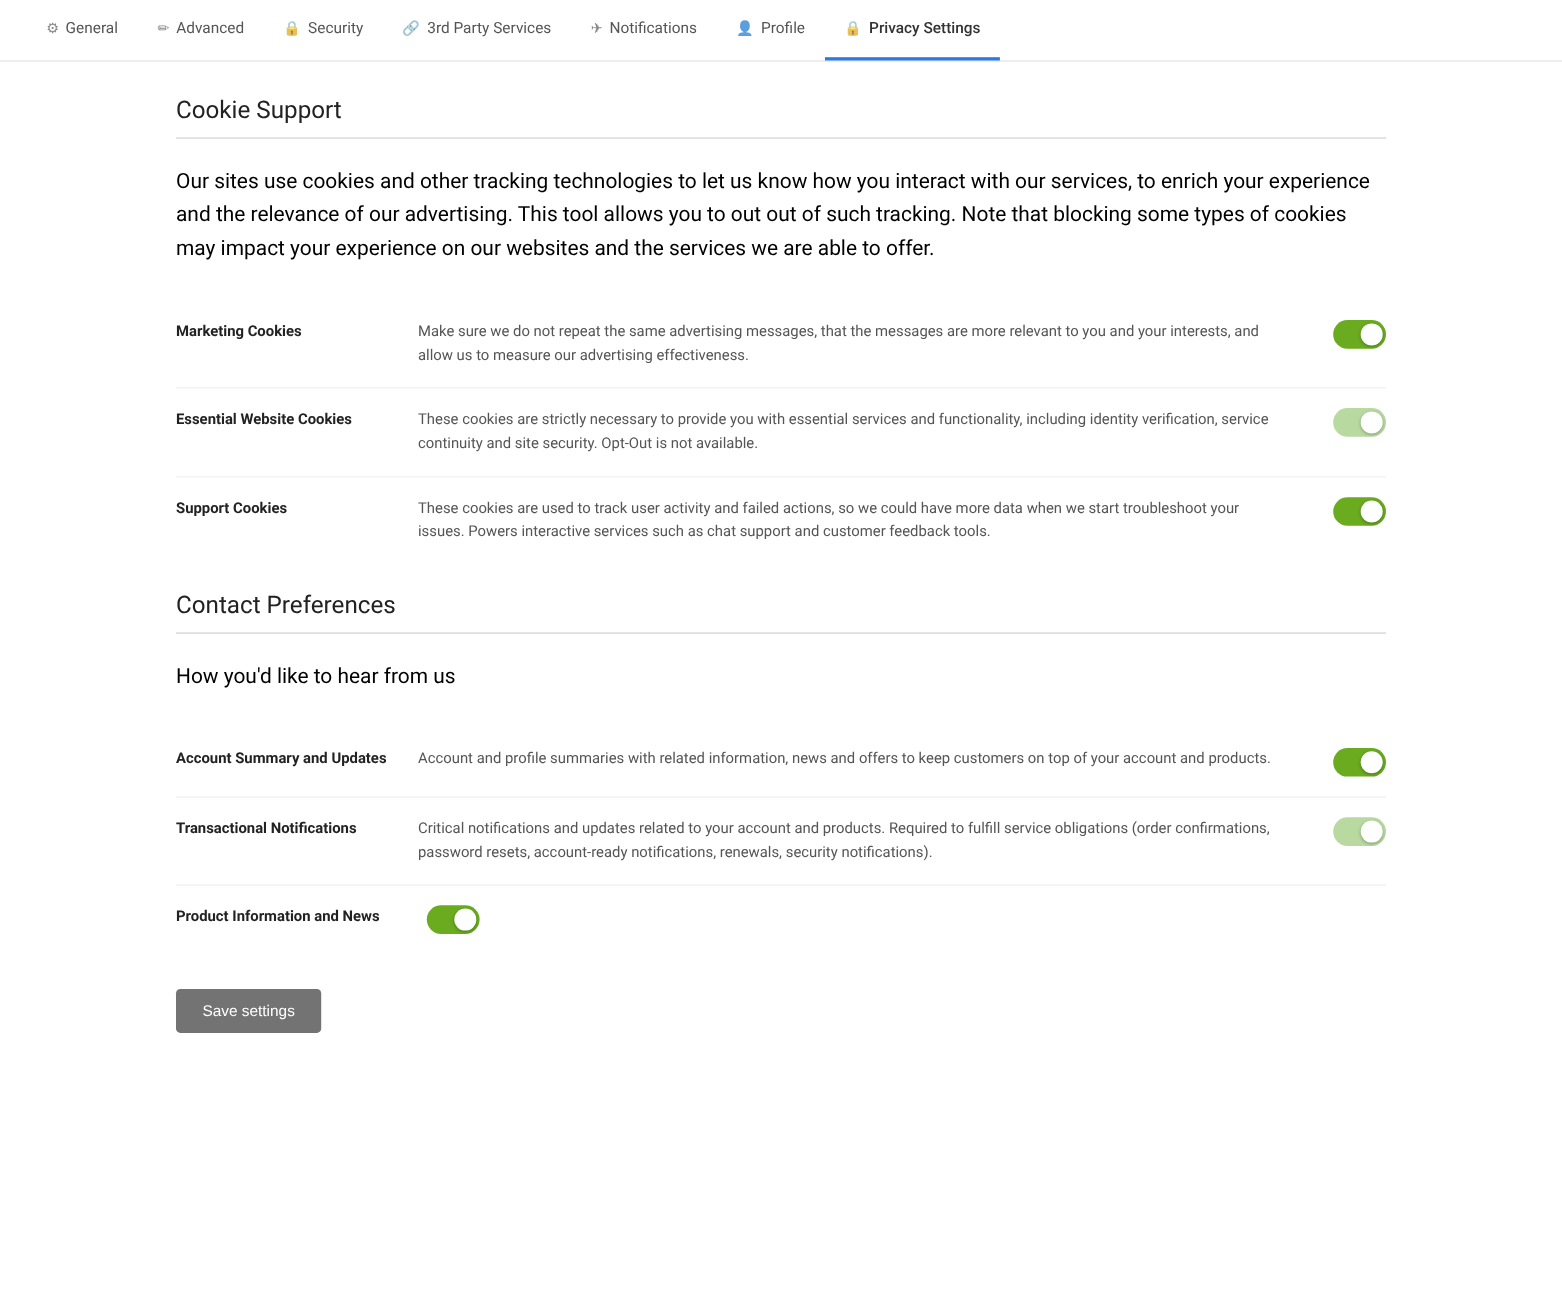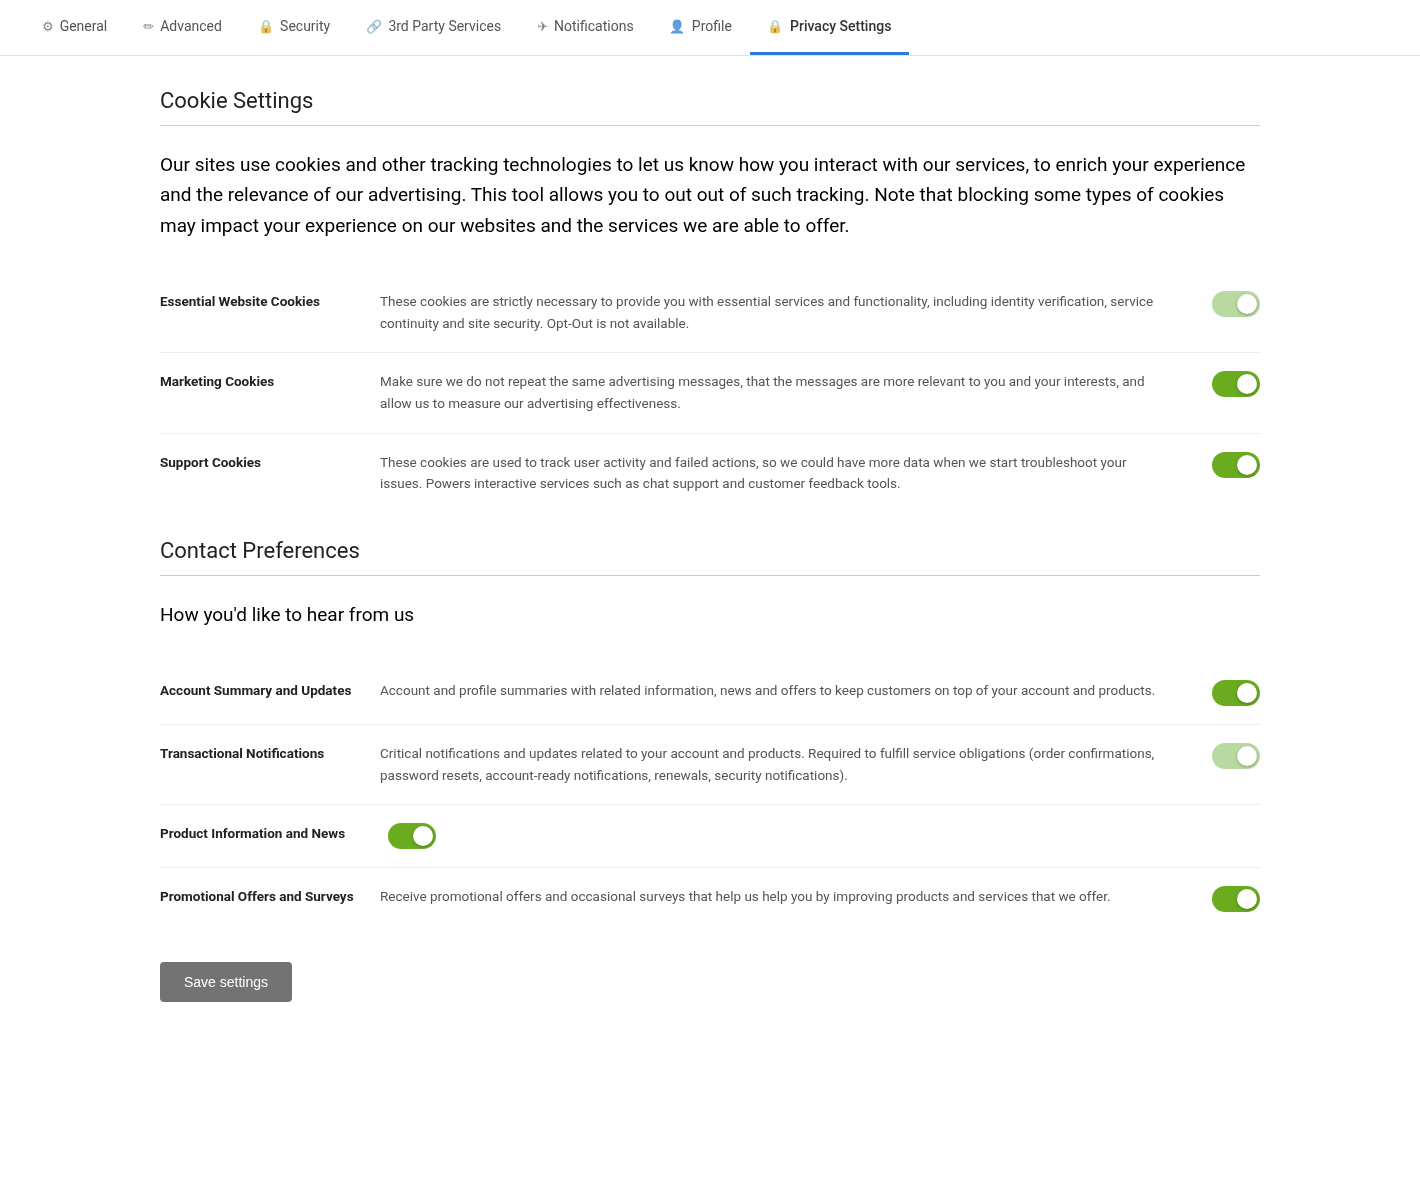--- a/index.html
+++ b/index.html
@@ -177,38 +177,38 @@
     </a>
     <a class="nav-item active" href="#">
       <span class="nav-icon">🔒</span>
       <span>Privacy Settings</span>
     </a>
   </nav>
 
 <div class="content">
 
   
-  <h2 class="section-title">Cookie Settings</h2>
+  <h2 class="section-title">Cookie Support</h2>
   <hr class="section-divider">
   <p class="intro-text">Our sites use cookies and other tracking technologies to let us know how you interact with our services, to enrich your experience and the relevance of our advertising. This tool allows you to out out of such tracking. Note that blocking some types of cookies may impact your experience on our websites and the services we are able to offer.</p>
 
   <div class="cookie-list">
 
   <div class="settings-row">
+        <div class="settings-label">Marketing Cookies</div>
+        <div class="settings-desc">Make sure we do not repeat the same advertising messages, that the messages are more relevant to you and your interests, and allow us to measure our advertising effectiveness.</div>
+        <div class="toggle-area">
+          <label class="toggle on"><input type="checkbox" checked="" style=""><span class="slider"></span></label>
+        </div>
+      </div>
+      <div class="settings-row">
         <div class="settings-label">Essential Website Cookies</div>
         <div class="settings-desc">These cookies are strictly necessary to provide you with essential services and functionality, including identity verification, service continuity and site security. Opt-Out is not available.</div>
         <div class="toggle-area">
           <label class="toggle disabled"><input type="checkbox" disabled="" checked="" style=""><span class="slider"></span></label>
-        </div>
-      </div>
-      <div class="settings-row">
-        <div class="settings-label">Marketing Cookies</div>
-        <div class="settings-desc">Make sure we do not repeat the same advertising messages, that the messages are more relevant to you and your interests, and allow us to measure our advertising effectiveness.</div>
-        <div class="toggle-area">
-          <label class="toggle on"><input type="checkbox" checked="" style=""><span class="slider"></span></label>
         </div>
       </div>
       <div class="settings-row">
         <div class="settings-label">Support Cookies</div>
         <div class="settings-desc">These cookies are used to track user activity and failed actions, so we could have more data when we start troubleshoot your issues. Powers interactive services such as chat support and customer feedback tools.</div>
         <div class="toggle-area">
           <label class="toggle on"><input type="checkbox" checked="" style=""><span class="slider"></span></label>
         </div>
       </div>
     </div>
@@ -233,24 +233,17 @@
           <div class="toggle-area">
             <label class="toggle disabled"><input type="checkbox" disabled="" checked="" style=""><span class="slider"></span></label>
           </div>
         </div>
         <div class="settings-row">
           <div class="settings-label">Product Information and News</div>
           <div class="toggle-area">
             <label class="toggle on"><input type="checkbox" checked="" style=""><span class="slider"></span></label>
           </div>
         </div>
-        <div class="settings-row">
-          <div class="settings-label">Promotional Offers and Surveys</div>
-          <div class="settings-desc">Receive promotional offers and occasional surveys that help us help you by improving products and services that we offer.</div>
-          <div class="toggle-area">
-            <label class="toggle on"><input type="checkbox" checked="" style=""><span class="slider"></span></label>
-          </div>
-        </div>
       </div>
   </div>
 
   <button class="save-btn">Save settings</button>
 </div>
 
 </body></html>

